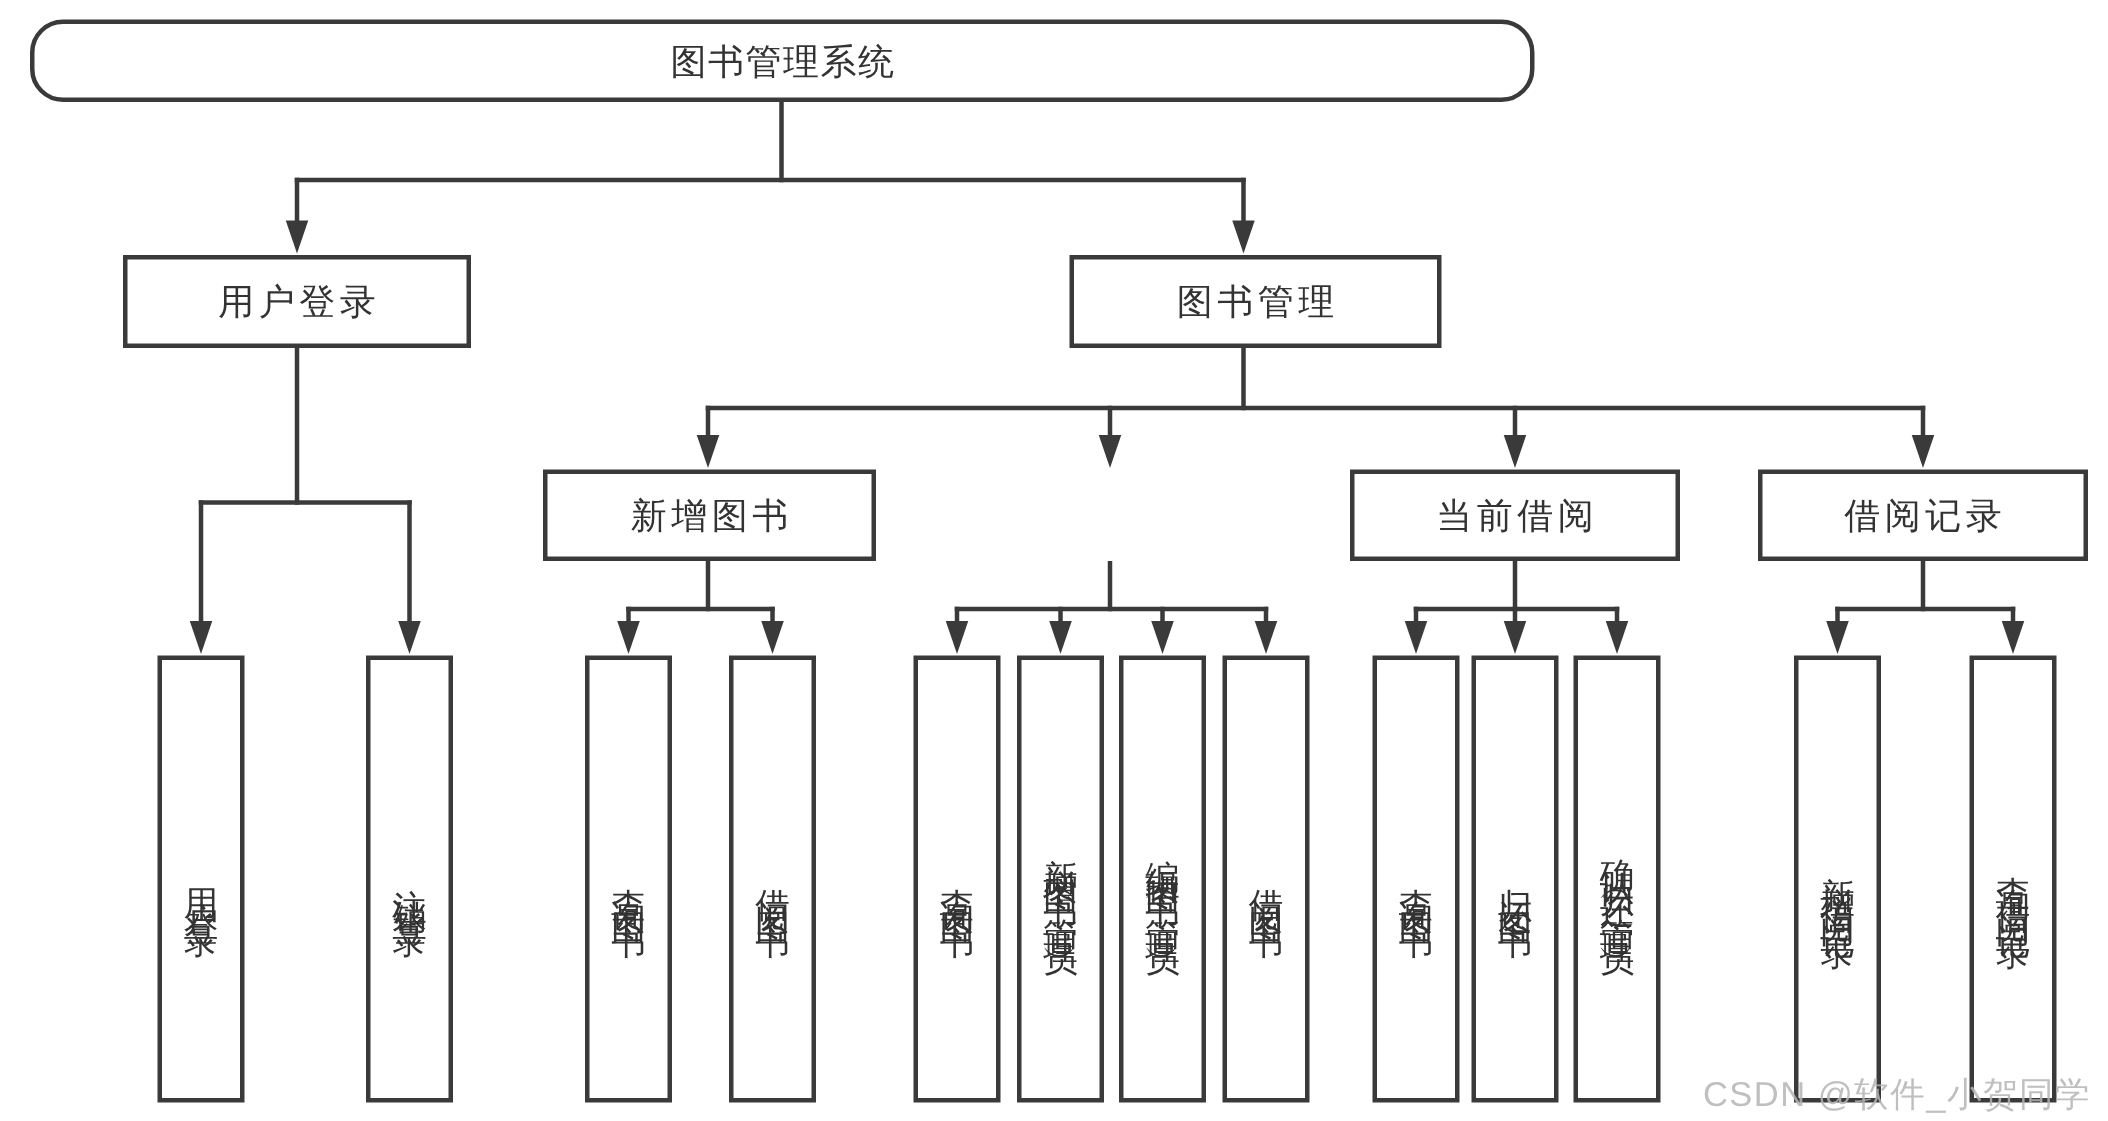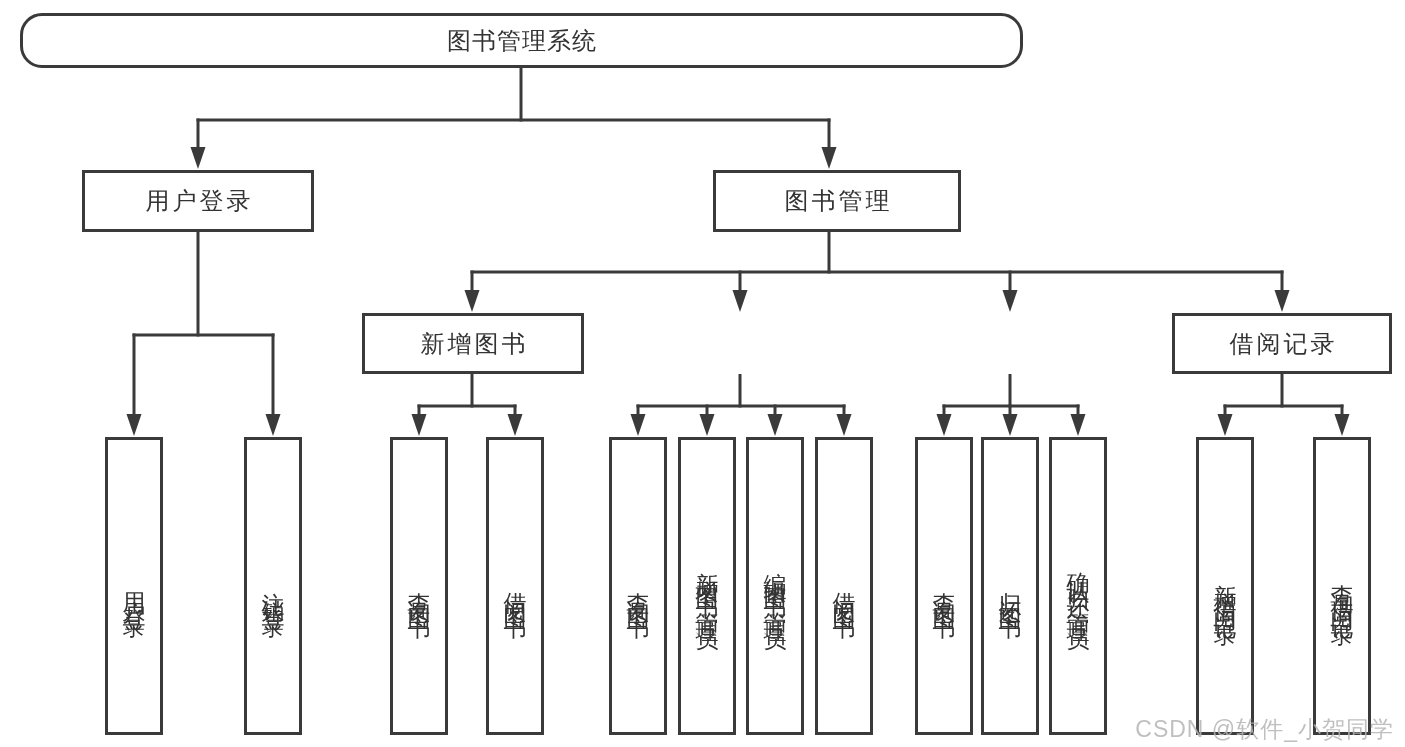--- a/index.html
+++ b/index.html
@@ -119,20 +119,21 @@
       <line x1="1342" y1="404.5" x2="1342" y2="420" stroke="#3a3a3a" stroke-width="3"></line>
       <polygon points="1334.5,414 1349.5,414 1342,436" fill="#3a3a3a"></polygon>
     </svg>
 
   <div class="node hnode root-node" style="left:20px; top:13px; width:1003px; height:55px">图书管理系统</div>
 
   <div class="node hnode" style="left:82px; top:170px; width:232px; height:62px">用户登录</div>
   <div class="node hnode" style="left:713px; top:170px; width:248px; height:62px">图书管理</div>
 
   <div class="node hnode" style="left:362px; top:313px; width:222px; height:61px">新增图书</div>
+  <div class="node hnode" style="left:900px; top:313px; width:220px; height:61px">当前借阅</div>
   <div class="node hnode" style="left:1172px; top:313px; width:220px; height:61px">借阅记录</div>
 
   <div class="node vnode" style="left:105px; top:437px; width:58px; height:298px">用户登录</div>
   <div class="node vnode" style="left:244px; top:437px; width:58px; height:298px">注销登录</div>
 
   <div class="node vnode" style="left:390px; top:437px; width:58px; height:298px">查询图书</div>
   <div class="node vnode" style="left:486px; top:437px; width:58px; height:298px">借阅图书</div>
 
   <div class="node vnode" style="left:609px; top:437px; width:58px; height:298px">查询图书</div>
   <div class="node vnode" style="left:678px; top:437px; width:58px; height:298px">新增图书（管理员）</div>

